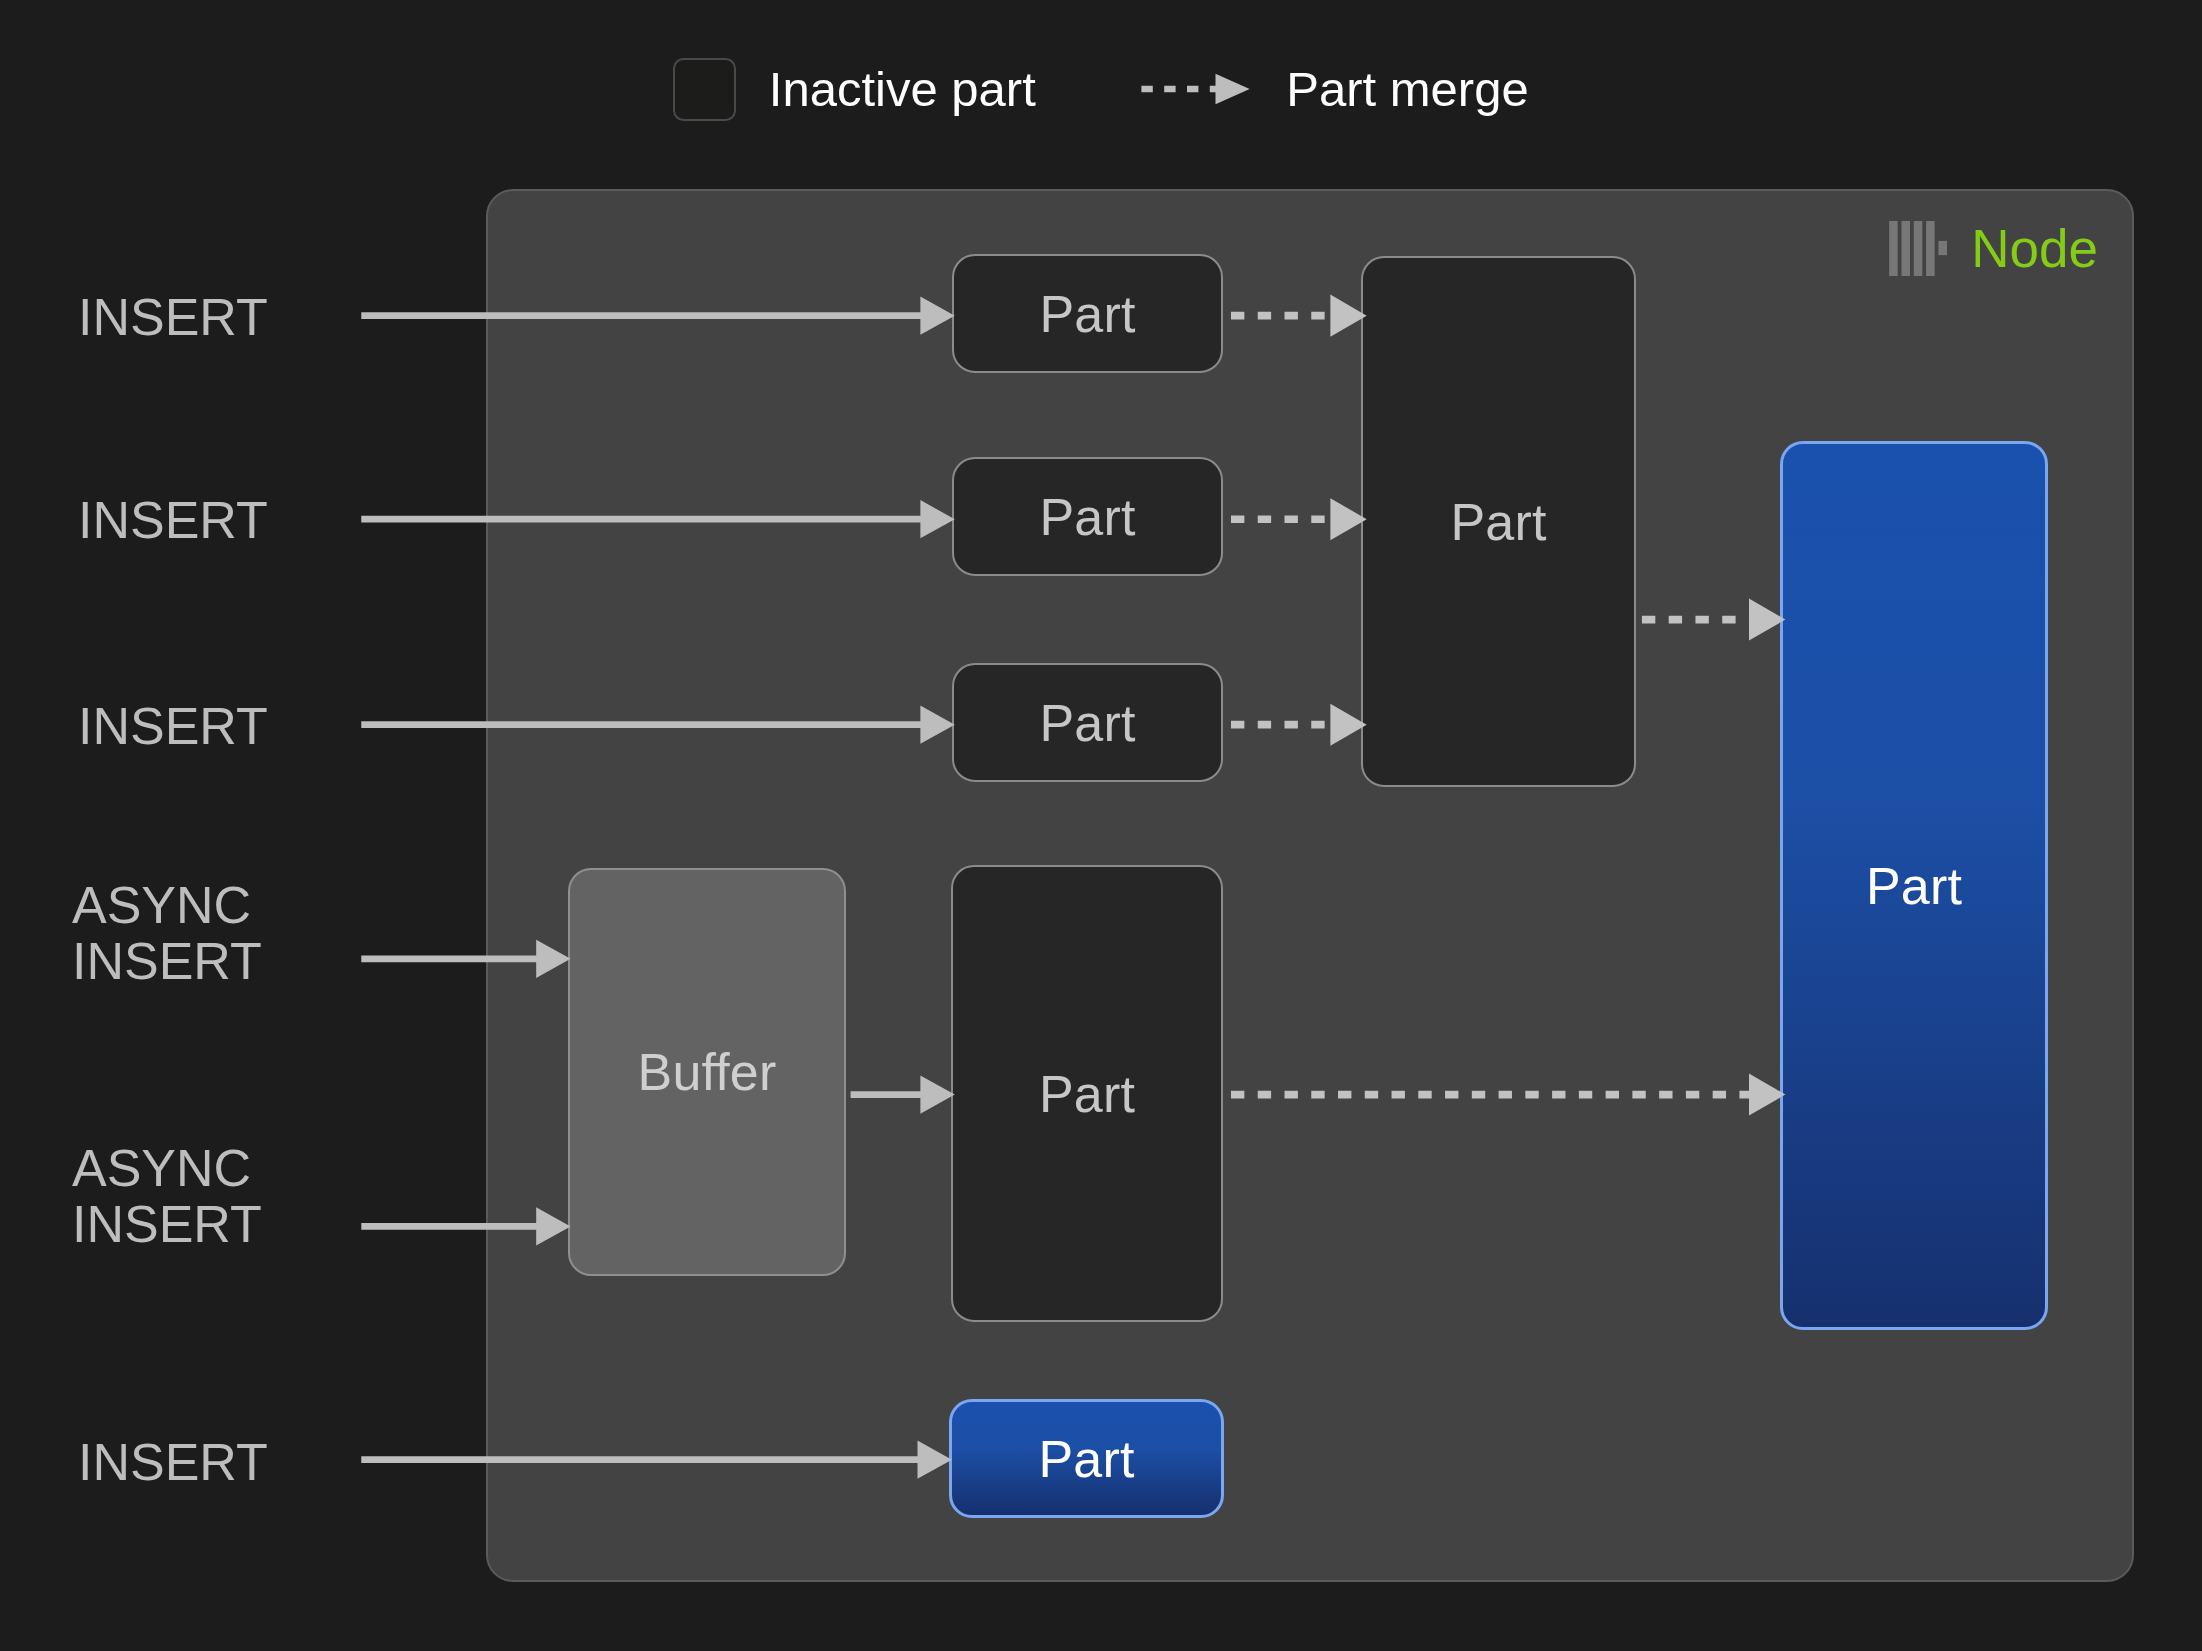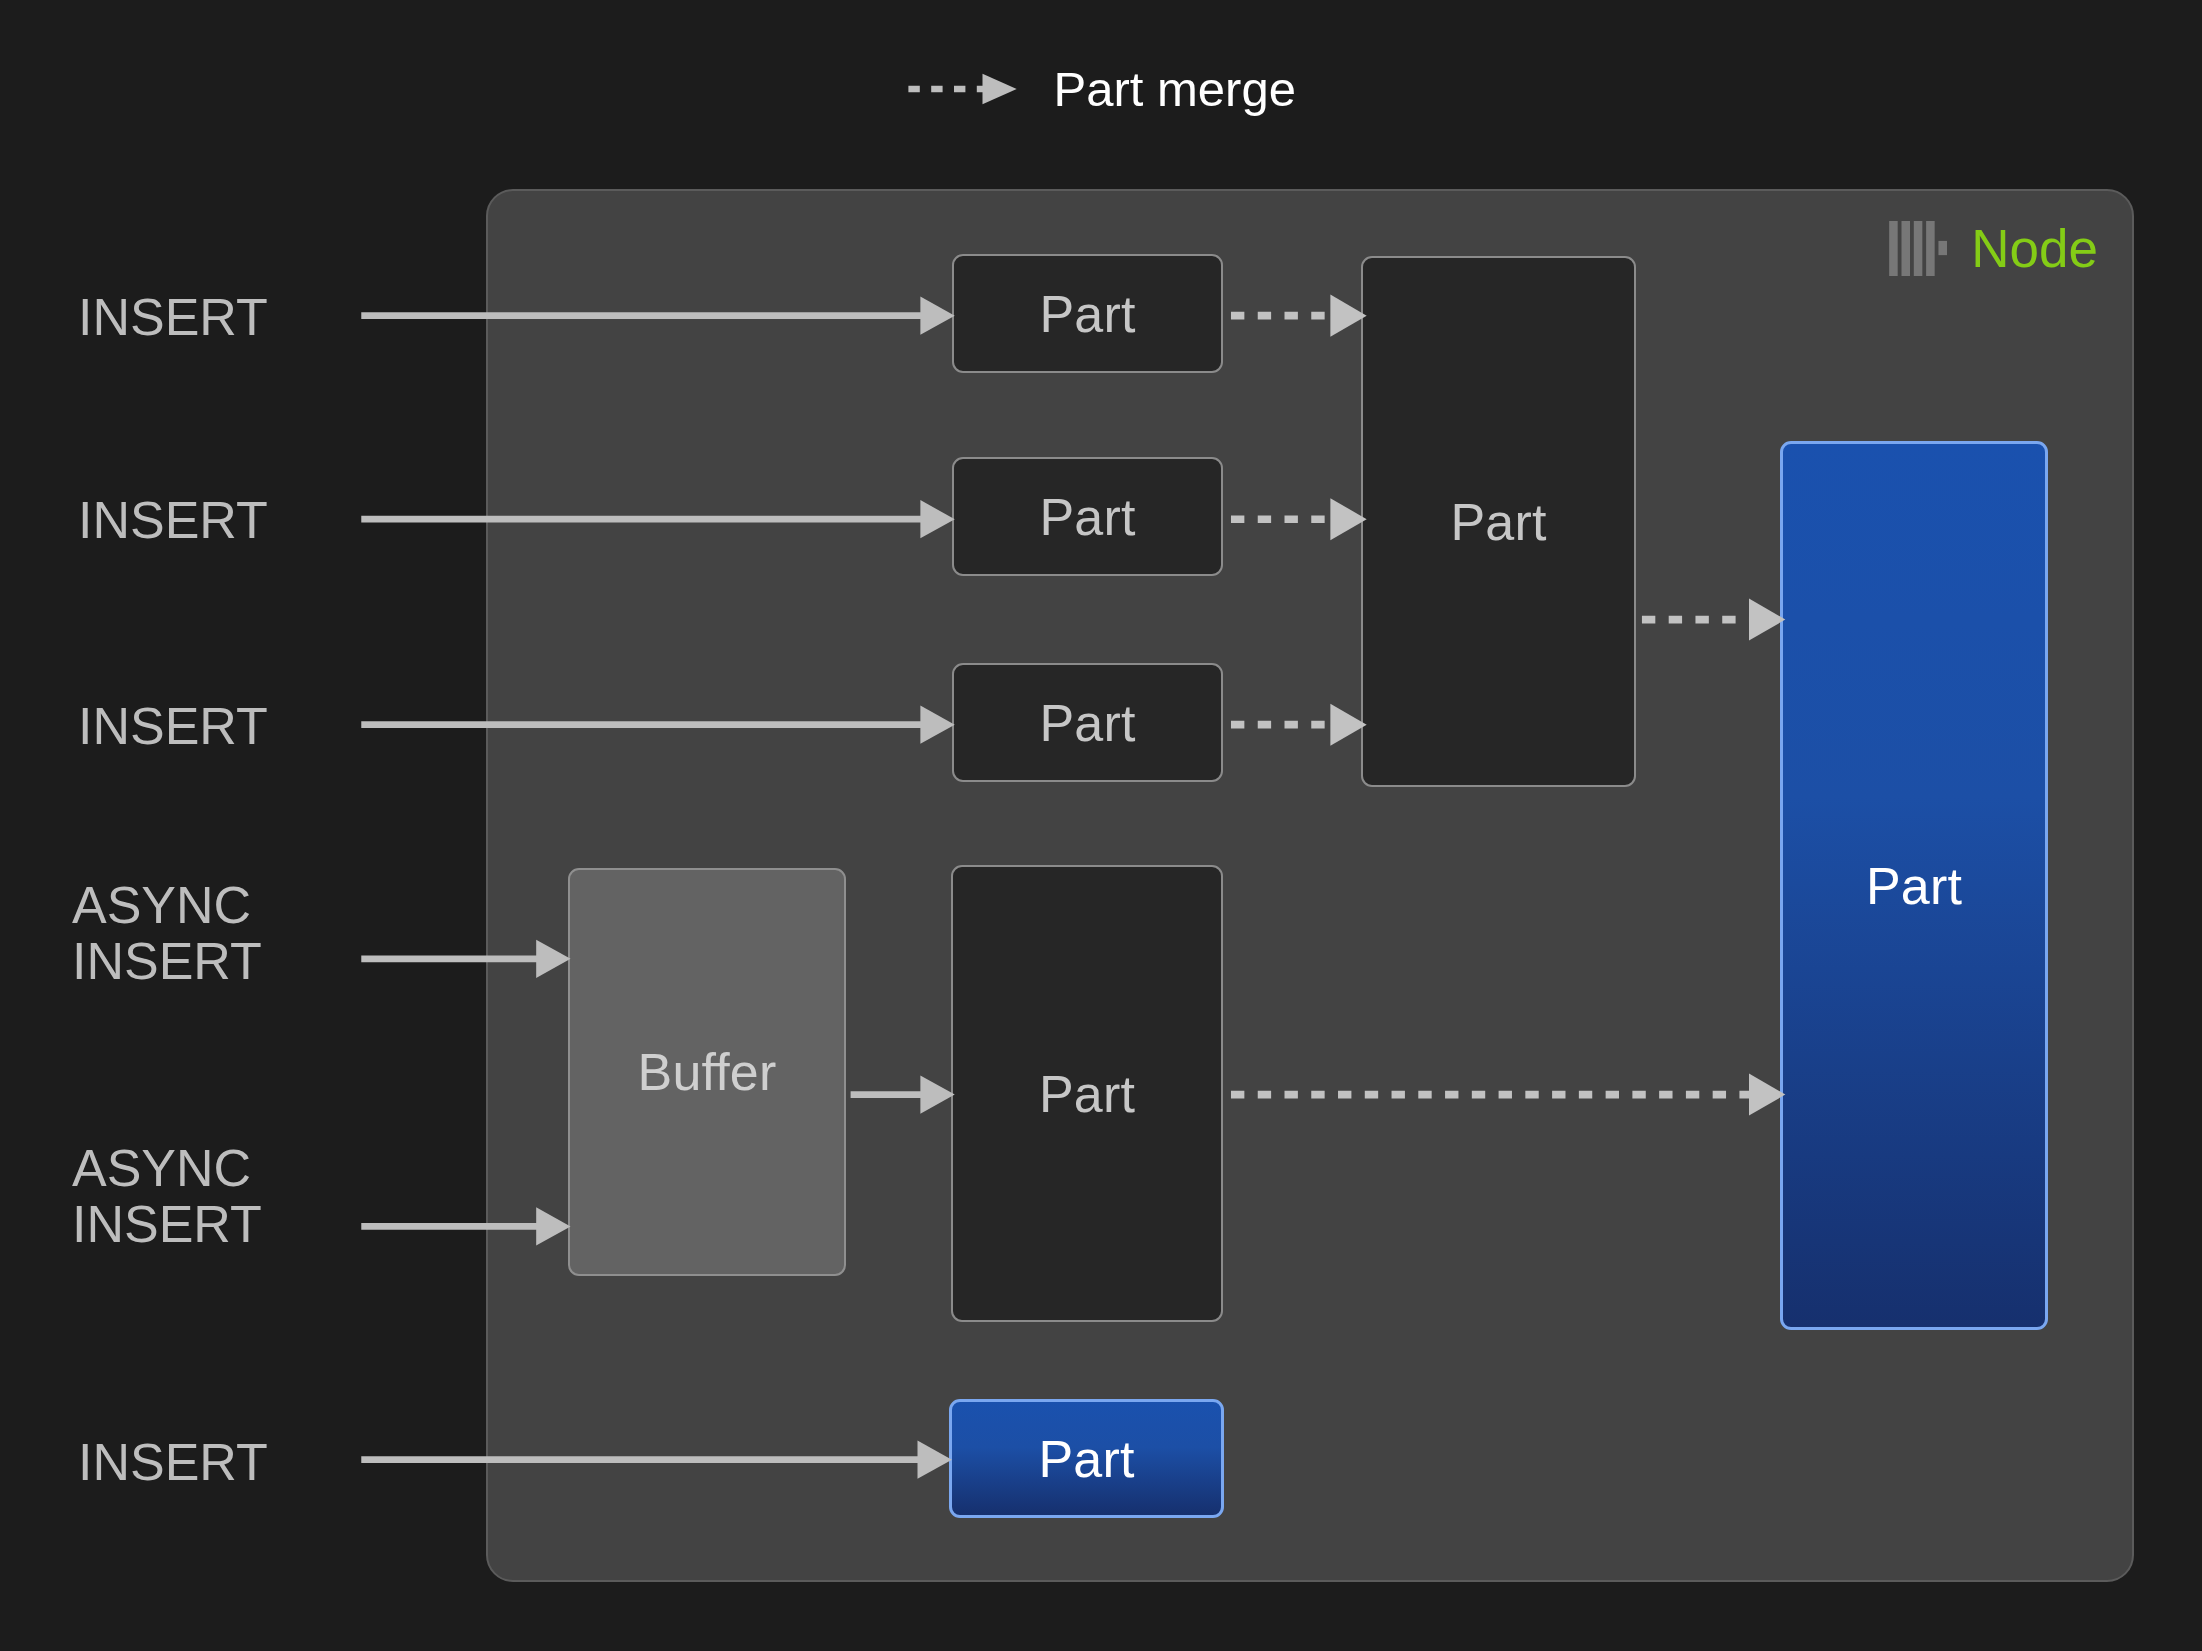--- a/index.html
+++ b/index.html
@@ -101,21 +101,21 @@
     text-align: left;
   }
 
   
   .box {
     position: absolute;
     box-sizing: border-box;
     display: flex;
     align-items: center;
     justify-content: center;
-    border-radius: 11px;
+    border-radius: 23px;
   }
   .box-label {
     font-size: 52px;
     line-height: 1;
     letter-spacing: 0.2px;
   }
   .box.inactive {
     background: #262626;
     border: 2.9px solid #8b8b8b;
   }
@@ -141,20 +141,24 @@
     width: 2202px;
     height: 1652px;
     pointer-events: none;
   }
 </style>
 </head>
 <body>
 
 <div id="legend">
 
+  <div class="legend-item">
+    <span class="legend-swatch inactive"></span>
+    <span class="legend-label">Inactive part</span>
+  </div>
 
 
   <div class="legend-item">
     <span>
       <svg class="legend-arrow" viewBox="0 0 120 40" xmlns="http://www.w3.org/2000/svg">
         <line x1="2" y1="20" x2="82" y2="20" stroke="#bdbdbd" stroke-width="7" stroke-dasharray="12 12"></line>
         <polygon points="80,4 116,20 80,36" fill="#bdbdbd"></polygon>
       </svg>
     </span>
     <span class="legend-label">Part merge</span>

